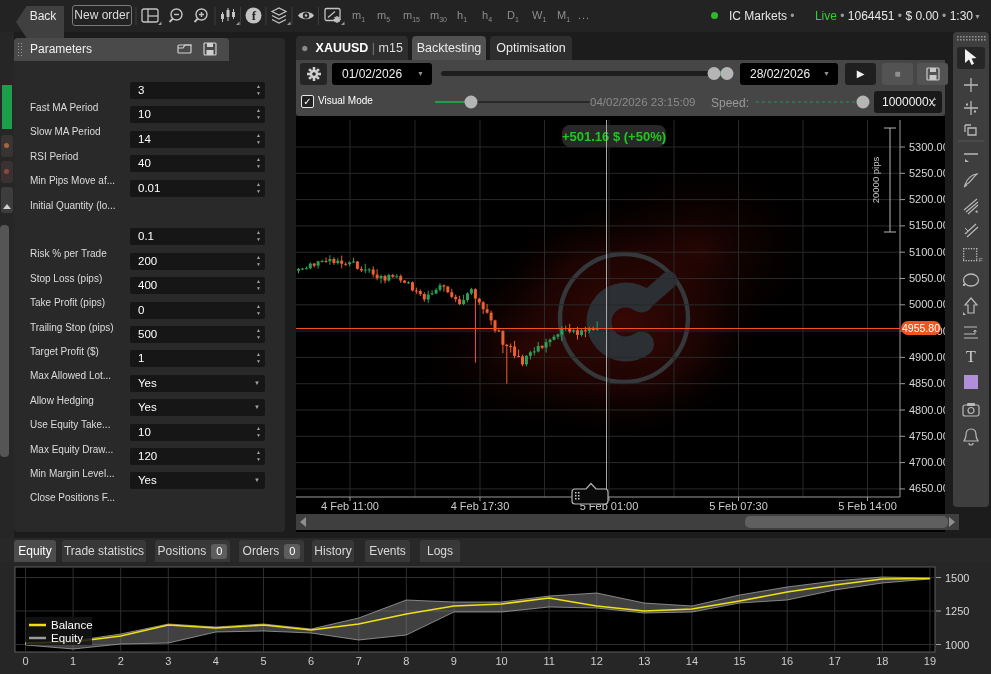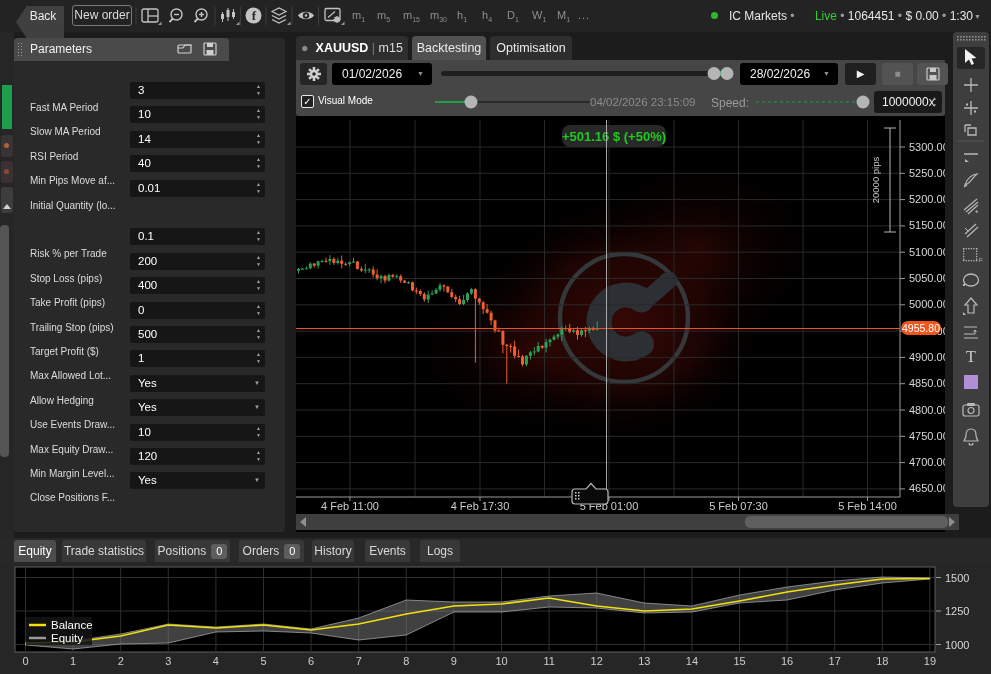--- a/index.html
+++ b/index.html
@@ -208,21 +208,21 @@
     </div>
 <div class="prow" style="top:312px">
       <span class="plab">Max Allowed Lot...</span>
       <span class="pinp">1<span class="spin">▲<br>▼</span></span>
     </div>
 <div class="prow" style="top:337px">
       <span class="plab">Allow Hedging</span>
       <span class="pinp">Yes<span class="drop">▼</span></span>
     </div>
 <div class="prow" style="top:361px">
-      <span class="plab">Use Events Draw...</span>
+      <span class="plab">Use Equity Take...</span>
       <span class="pinp">Yes<span class="drop">▼</span></span>
     </div>
 <div class="prow" style="top:386px">
       <span class="plab">Max Equity Draw...</span>
       <span class="pinp">10<span class="spin">▲<br>▼</span></span>
     </div>
 <div class="prow" style="top:410px">
       <span class="plab">Min Margin Level...</span>
       <span class="pinp">120<span class="spin">▲<br>▼</span></span>
     </div>

